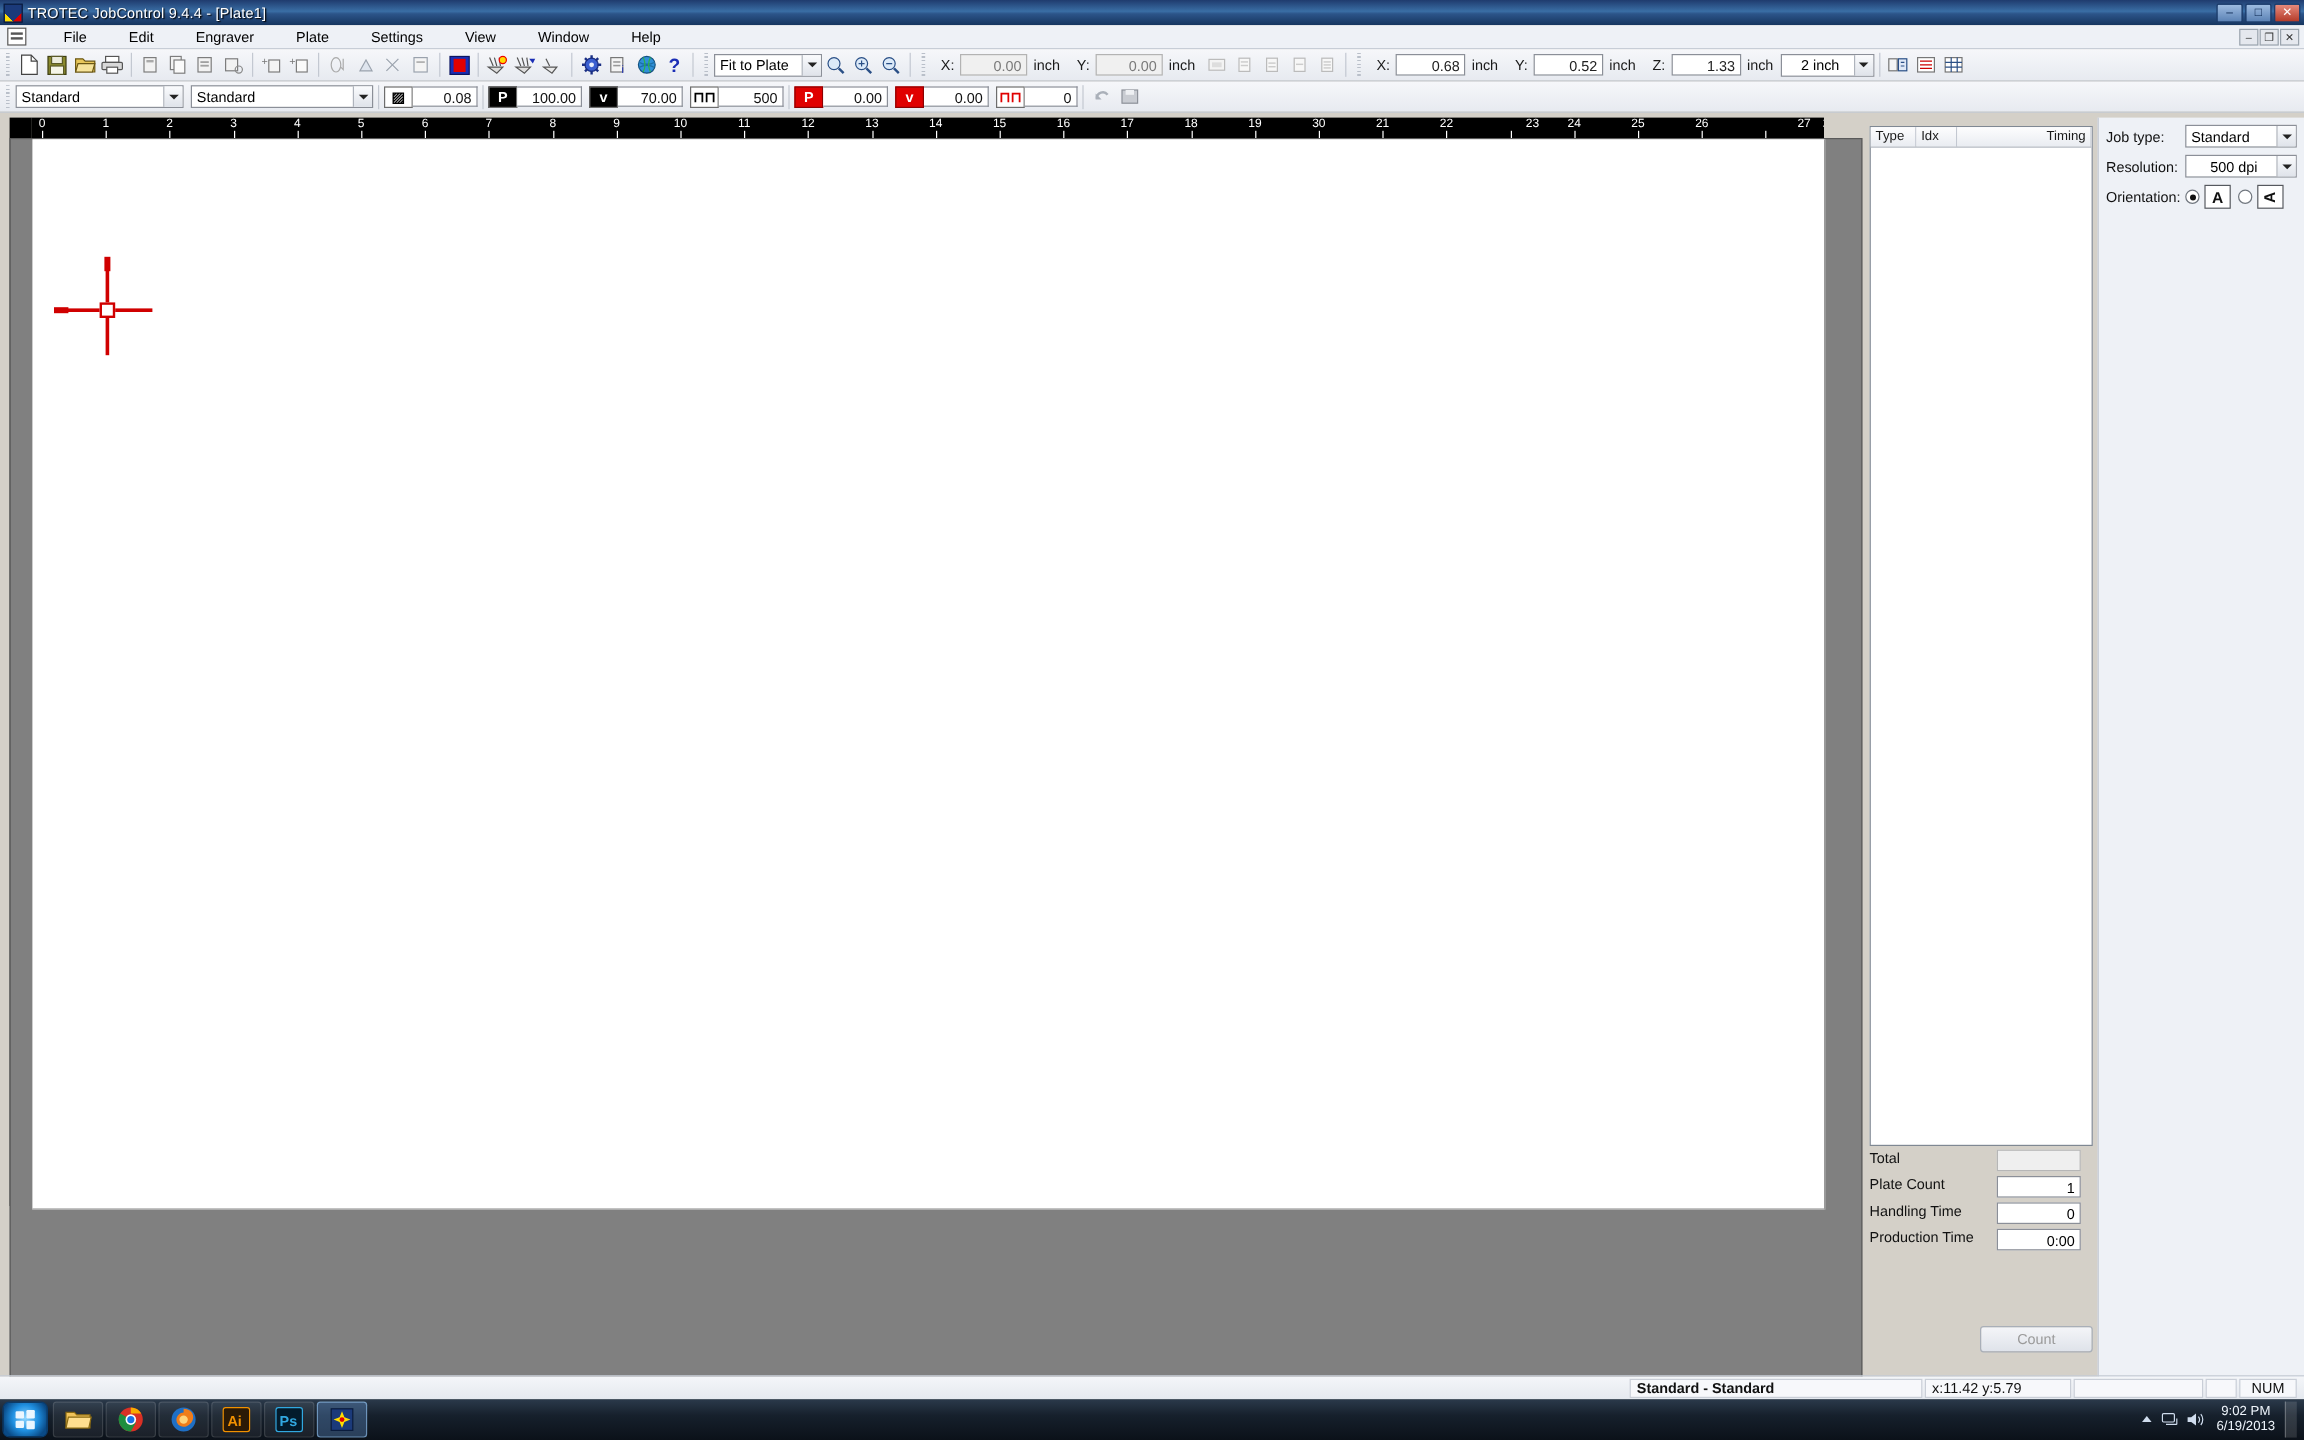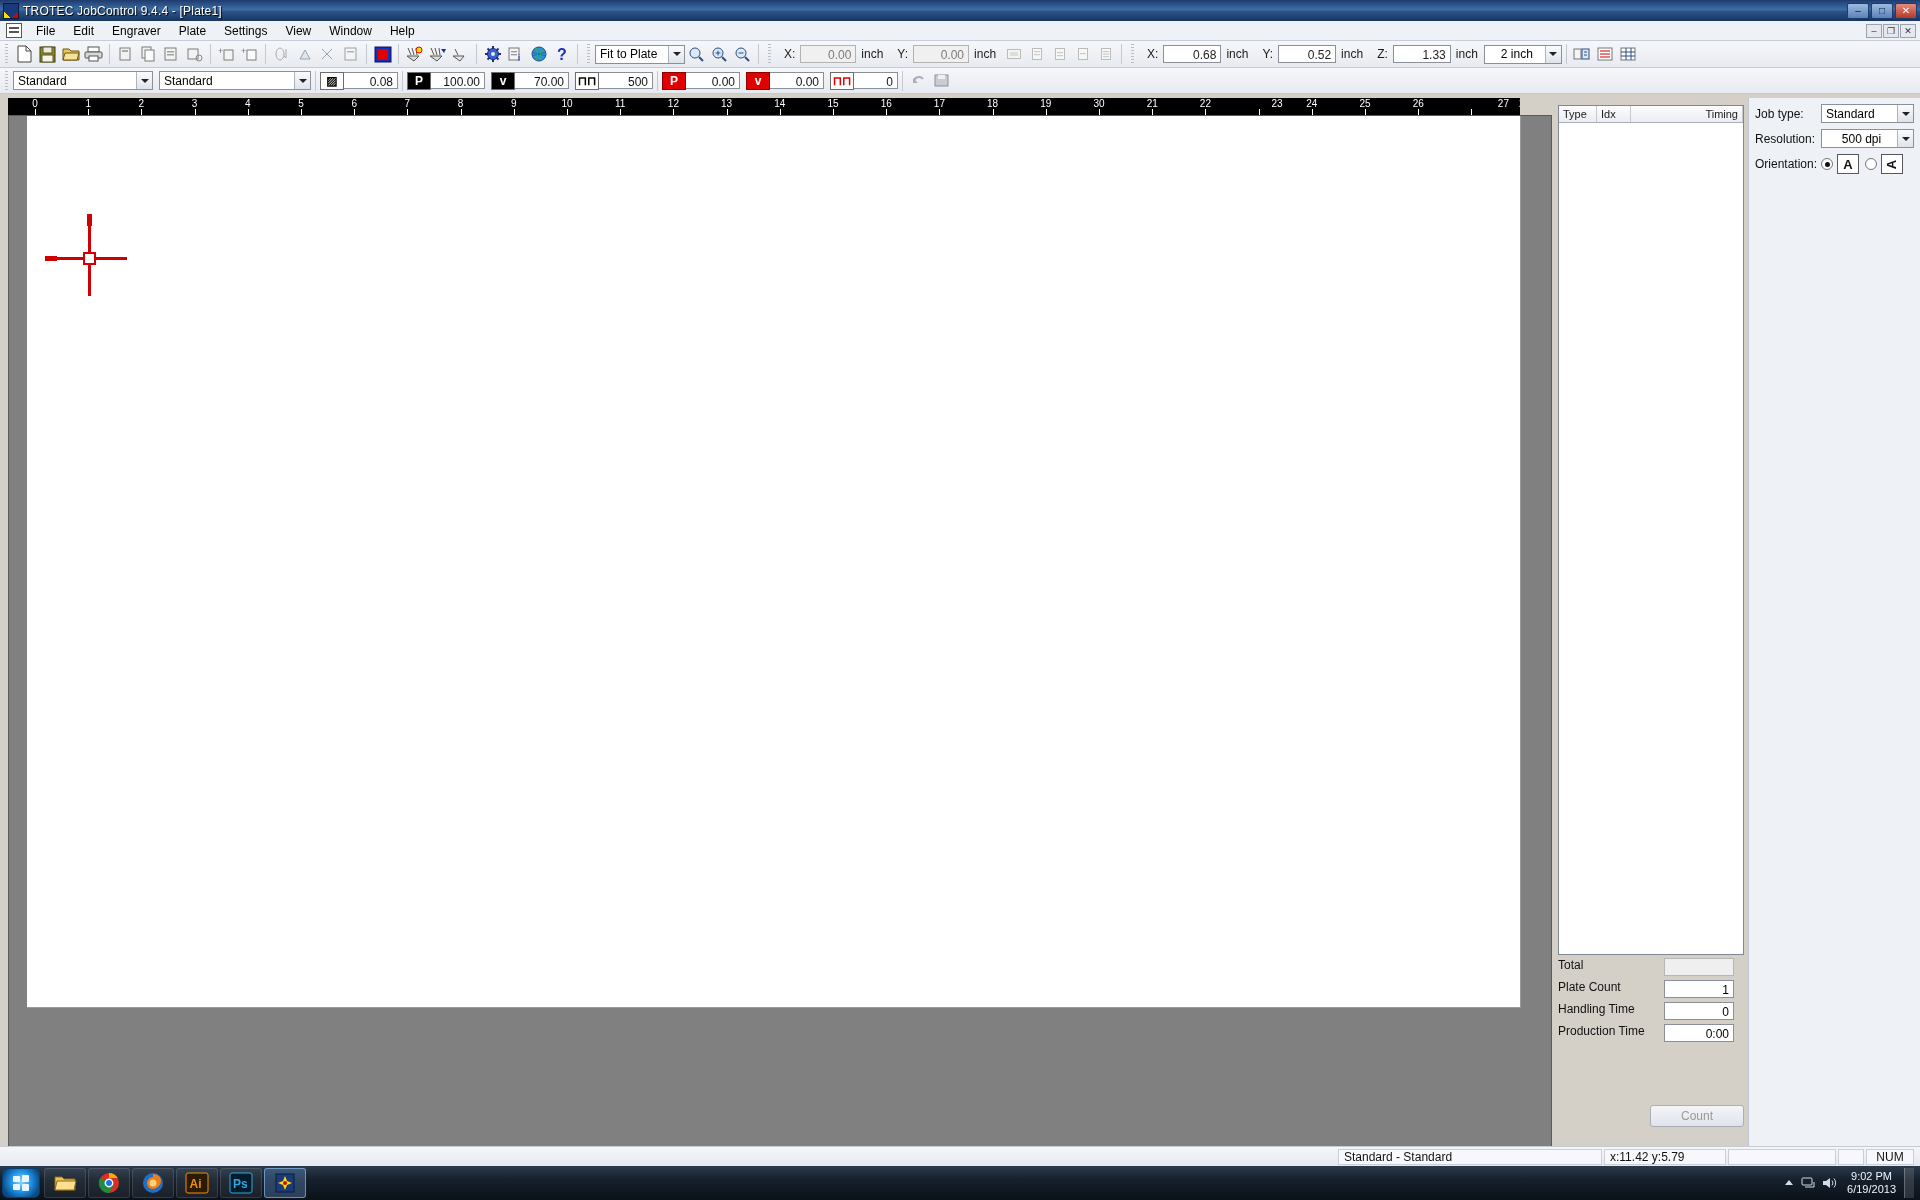--- a/index.html
+++ b/index.html
@@ -35,21 +35,21 @@
     background: linear-gradient(to bottom,#9dbbe0,#5b82b5);
     border: 1px solid #1d3c6b; border-radius: 2px;
     color: #05204a; font-size: 10px; line-height: 14px; text-align: center;
   }
   .tbtn.close { background: linear-gradient(to bottom,#e78a7c,#b33a28); color: #fff; }
 
   
   .menubar {
     position: absolute; left: 0; top: 21px; width: 1920px; height: 20px;
     background: #eef1f6; border-bottom: 1px solid #c7cdd6;
-    display: flex; align-items: center;
+    display: flex; align-items: center; gap: 17px;
   }
   .menu-doc-icon {
     width: 16px; height: 15px; margin: 0 5px 0 6px;
     border: 1px solid #555; background: #fff; position: relative;
   }
   .menu-doc-icon:after {
     content: ""; position: absolute; left: 2px; top: 3px; width: 10px; height: 2px;
     background: #555; box-shadow: 0 4px 0 #555;
   }
   .menu-item { padding: 2px 9px; font-size: 12px; color: #000; cursor: default; }
@@ -781,21 +781,21 @@
       <div class="orient-radio"></div>
       <div class="orient-ic rot">
         <span>A</span>
       </div>
     </div>
 
   </div>
 
   <div class="statusbar">
     <div style="flex:1 1 auto;"></div>
-    <div class="sb-cell" style="width:264px;">Standard - Standard</div>
+    <div class="sb-cell" style="width:244px;font-weight:bold;">Standard - Standard</div>
     <div class="sb-cell" style="width:122px;">x:11.42  y:5.79</div>
     <div class="sb-cell" style="width:108px;"></div>
     <div class="sb-cell" style="width:26px;"></div>
     <div class="sb-cell" style="width:48px;justify-content:center;margin-right:6px;">NUM</div>
   </div>
 
   <div class="taskbar">
     <div class="start-orb">
       <svg width="20" height="20" viewBox="0 0 20 20">
           <g fill="#eaf6ff">

